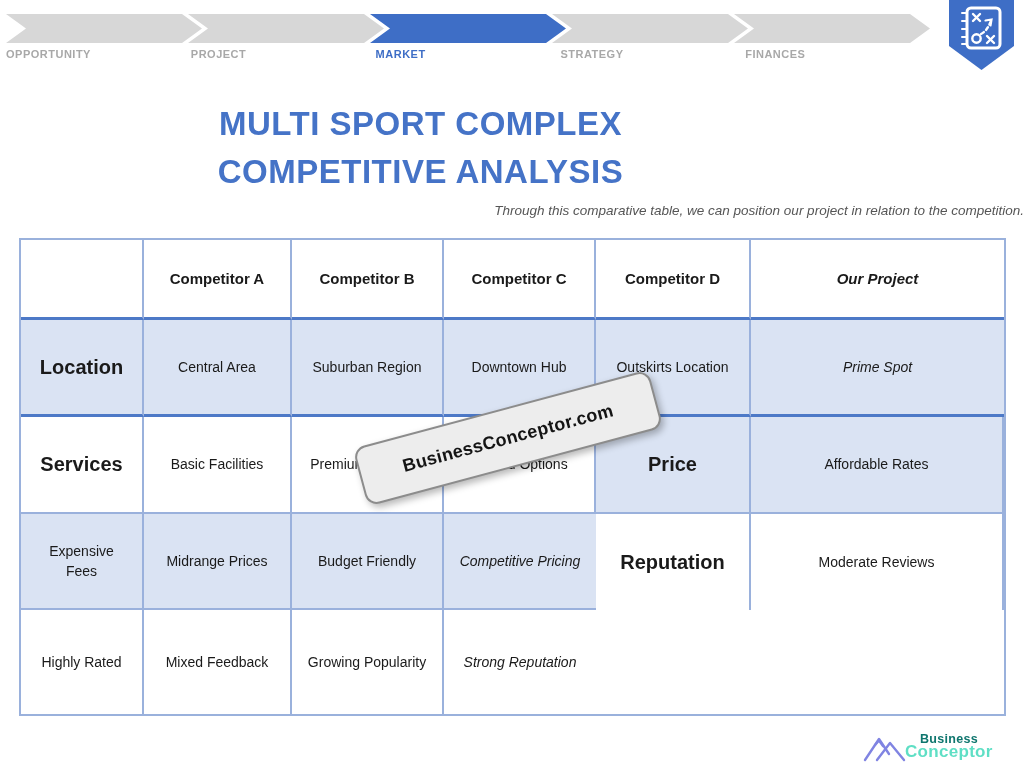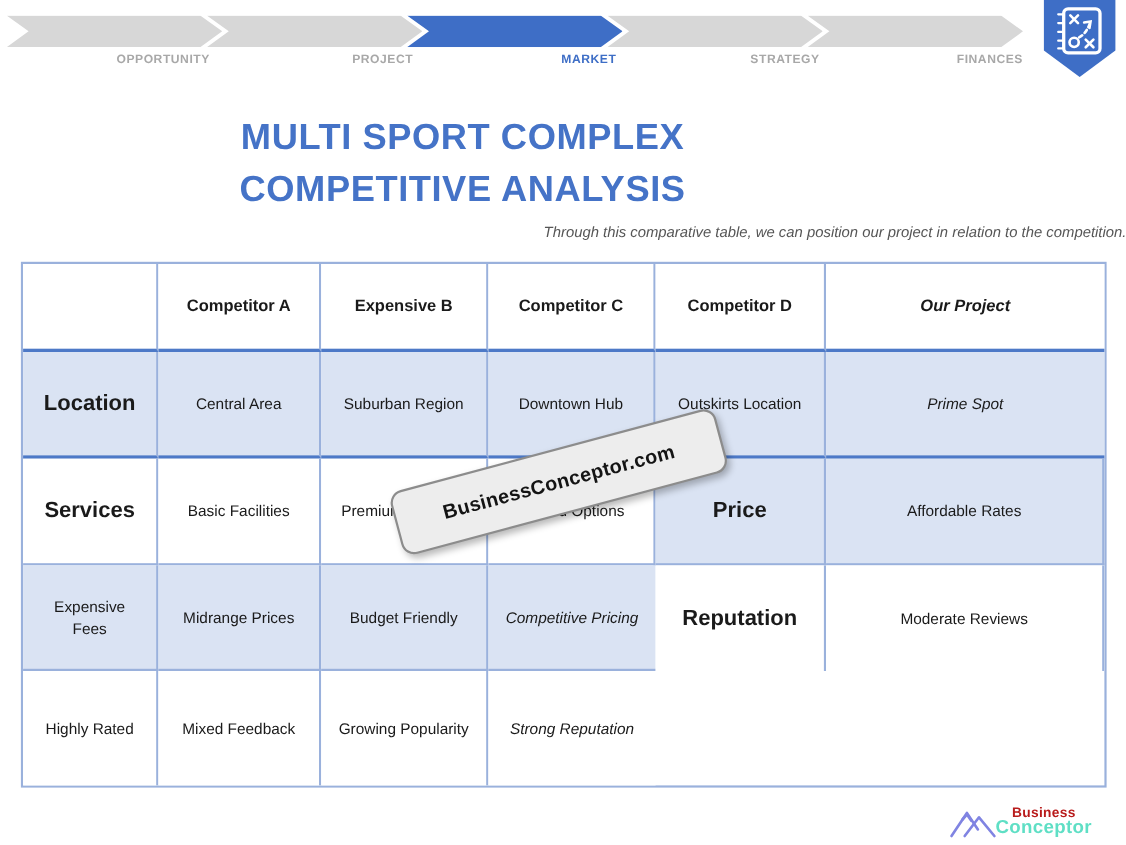--- a/index.html
+++ b/index.html
@@ -11,21 +11,21 @@
   
   .nav-arrows{position:absolute;left:6px;top:14px;width:924px;height:29px;display:flex;}
   .chev{
     flex:1;height:29px;background:#d7d7d7;
     clip-path:polygon(20px 50%, 0 0, calc(100% - 20px) 0, 100% 50%, calc(100% - 20px) 100%, 0 100%);
   }
   .chev + .chev{margin-left:-14px;}
   .chev.active{background:#3e6ec6;}
   .nav-labels{position:absolute;left:6px;top:48px;width:924px;display:flex;}
   .nav-label{
-    flex:1;text-align:right;font-size:11px;font-weight:bold;letter-spacing:.5px;
+    flex:1;text-align:left;font-size:11px;font-weight:bold;letter-spacing:.5px;
     color:#a8a8a8;text-transform:uppercase;
   }
   .nav-label.active{color:#3e6ec6;}
 
   
   .corner-icon{position:absolute;left:944px;top:0;width:74px;height:72px;}
 
   
   .title{
     position:absolute;left:0;top:100px;width:841px;text-align:center;
@@ -65,21 +65,21 @@
     box-shadow:2px 4px 7px rgba(0,0,0,.28);
     display:flex;align-items:center;justify-content:center;
     font-size:18px;font-weight:bold;color:#141414;letter-spacing:.3px;
   }
 
   
   .footer-logo{position:absolute;left:862px;top:731px;width:152px;height:34px;}
   .footer-logo svg{position:absolute;left:0;top:2px;}
   .fl-business{
     position:absolute;left:58px;top:1px;font-size:12.5px;font-weight:bold;
-    color:#b91c1c;letter-spacing:.3px;
+    color:#0f766e;letter-spacing:.3px;
   }
   .fl-conceptor{
     position:absolute;left:43px;top:11px;font-size:17px;font-weight:bold;
     color:#5fdfc5;letter-spacing:.3px;
   }
 </style>
 </head>
 <body>
 
 <div class="nav-arrows">
@@ -123,21 +123,21 @@
 <div class="title">
   <div>MULTI SPORT COMPLEX</div>
   <div>COMPETITIVE ANALYSIS</div>
 </div>
 <div class="subtitle">Through this comparative table, we can position our project in relation to the competition.</div>
 
 <div class="cmp-table">
 
   <div class="cell head thickline"></div>
   <div class="cell head thickline">Competitor A</div>
-  <div class="cell head thickline">Expensive B</div>
+  <div class="cell head thickline">Competitor B</div>
   <div class="cell head thickline">Competitor C</div>
   <div class="cell head thickline">Competitor D</div>
   <div class="cell head thickline lastcol">Our Project</div>
 
   <div class="cell rowhead shaded thickline">Location</div>
   <div class="cell shaded thickline">Central Area</div>
   <div class="cell shaded thickline">Suburban Region</div>
   <div class="cell shaded thickline">Downtown Hub</div>
   <div class="cell shaded thickline">Outskirts Location</div>
   <div class="cell shaded thickline lastcol">Prime Spot</div>

